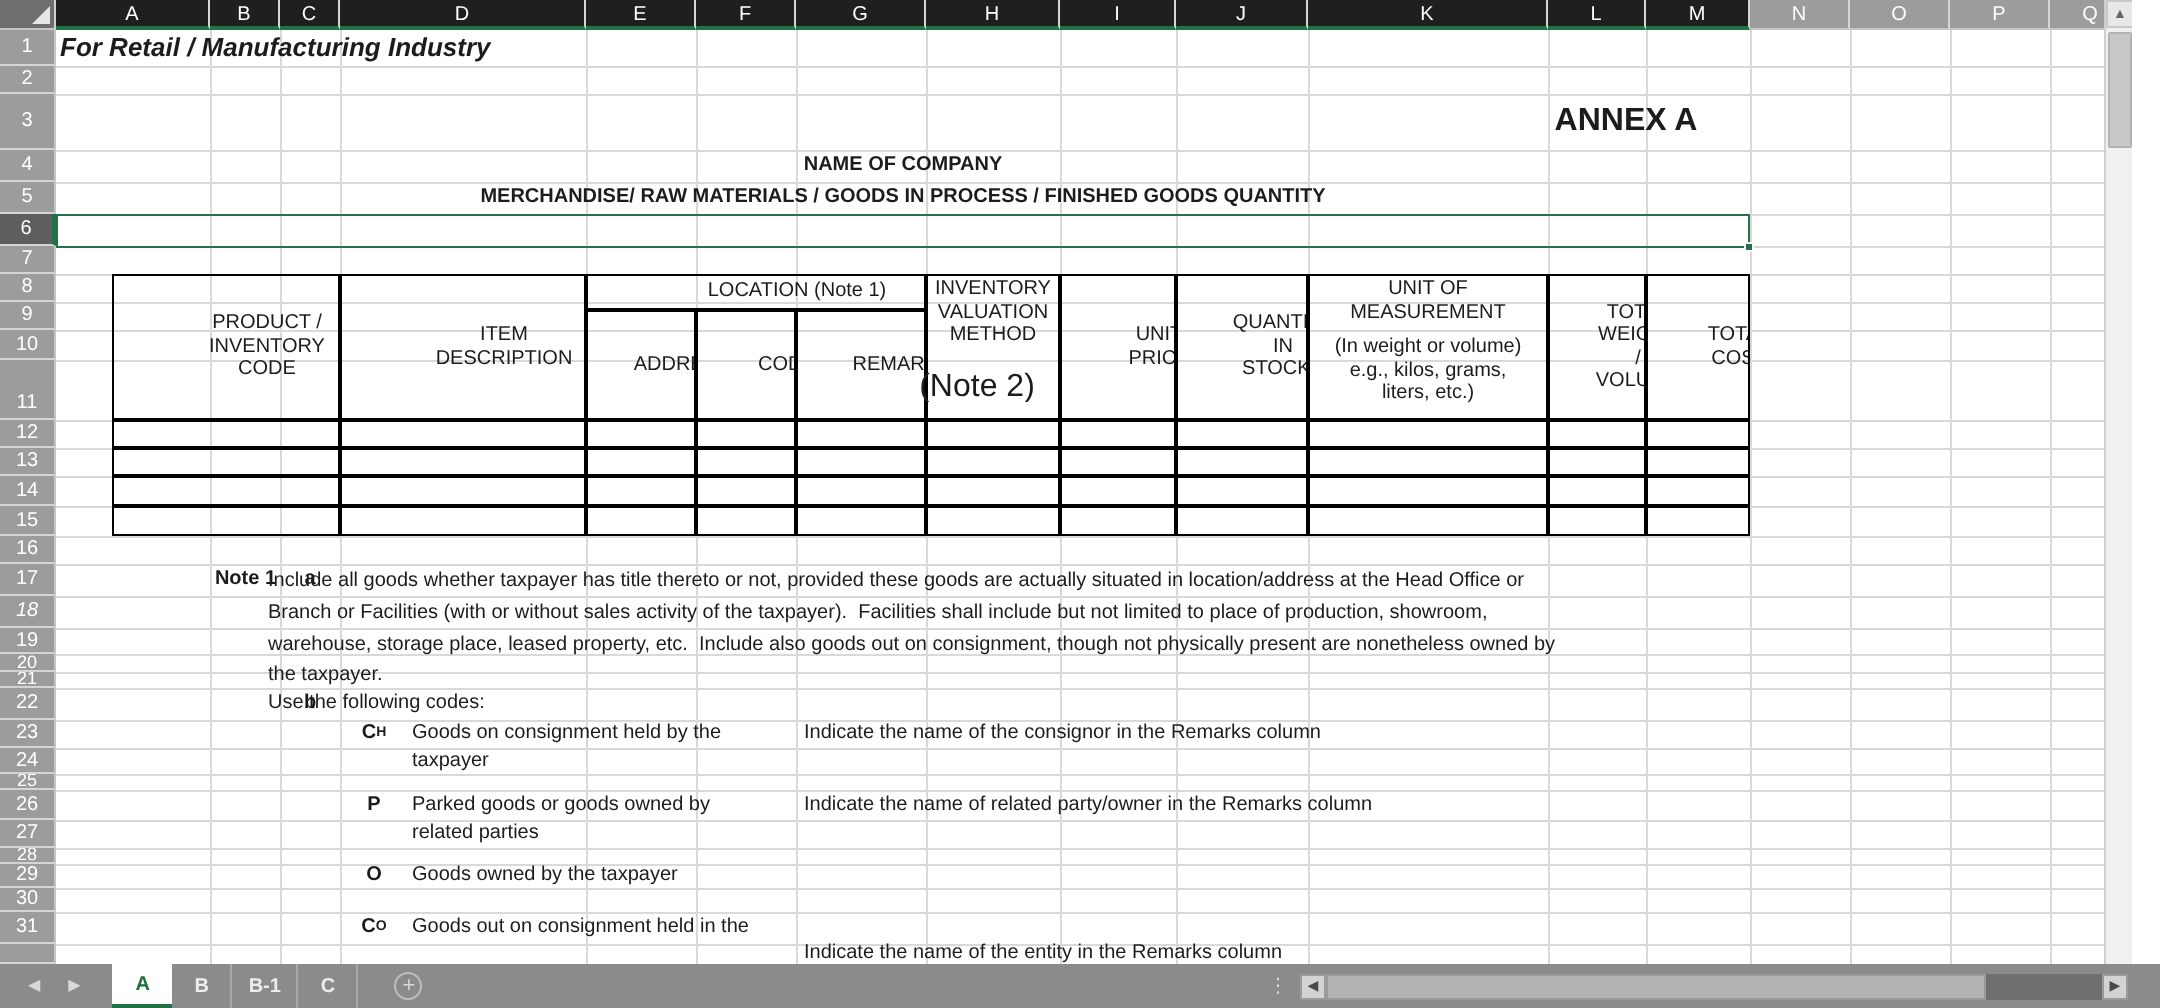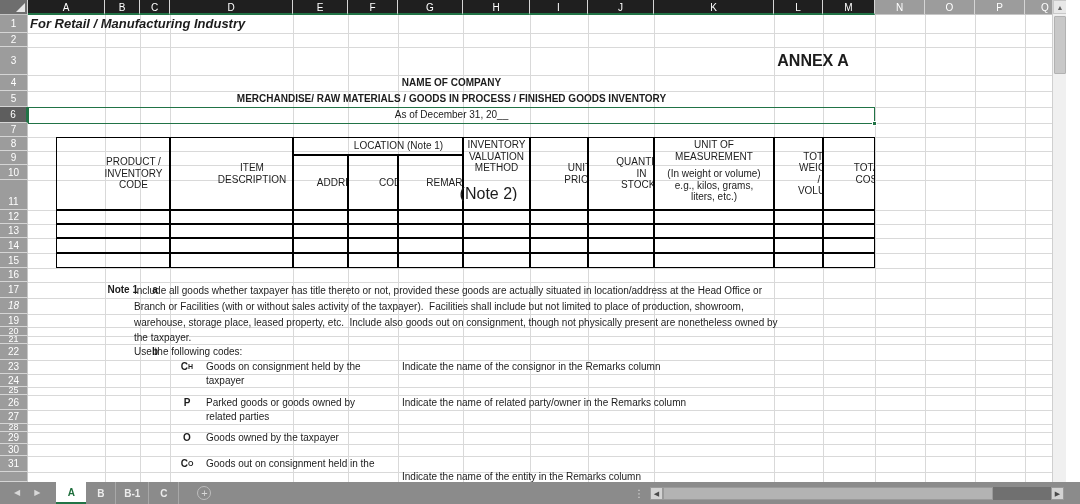--- a/index.html
+++ b/index.html
@@ -278,23 +278,22 @@
         <div class="gl-h" style="top:441px"></div>
         <div class="gl-h" style="top:457px"></div>
       </div>
 
       <div class="cell c-left v-mid bold ital" style="left:0px;top:0px;width:300px;height:18px;font-size:13px;">For Retail / Manufacturing Industry</div>
 
       <div class="cell c-center v-mid bold" style="left:720px;top:32px;width:130px;height:28px;font-size:16px;">ANNEX A</div>
 
       <div class="cell c-center v-mid bold" style="left:0px;top:60px;width:847px;height:16px;font-size:10px;">NAME OF COMPANY</div>
 
-      <div class="cell c-center v-mid bold" style="left:0px;top:76px;width:847px;height:16px;font-size:10px;">MERCHANDISE/ RAW MATERIALS / GOODS IN PROCESS / FINISHED GOODS INVENTORY</div>
-
-      <div class="cell c-center v-mid" style="left:0px;top:92px;width:847px;height:16px;font-size:10px;">As of December 31, 20__</div>
+      <div class="cell c-center v-mid bold" style="left:0px;top:76px;width:847px;height:16px;font-size:10px;">MERCHANDISE/ RAW MATERIALS / GOODS IN PROCESS / FINISHED GOODS QUANTITY</div>
+
       <div class="sel-cell" style="left:0px;top:92px;width:847px;height:17px;"></div>
       <div class="sel-handle" style="left:844px;top:106px;"></div>
 
       <div class="box-thick" style="position:absolute;left:28px;top:122px;width:819px;height:131px;"></div>
 
       <div class="cell c-center v-mid box-thin" style="left:28px;top:122px;width:114px;height:73px;font-size:10px;white-space:pre-line;">PRODUCT /
 INVENTORY CODE</div>
 
       <div class="cell c-center v-mid box-thin" style="left:142px;top:122px;width:123px;height:73px;font-size:10px;">ITEM DESCRIPTION</div>
 

